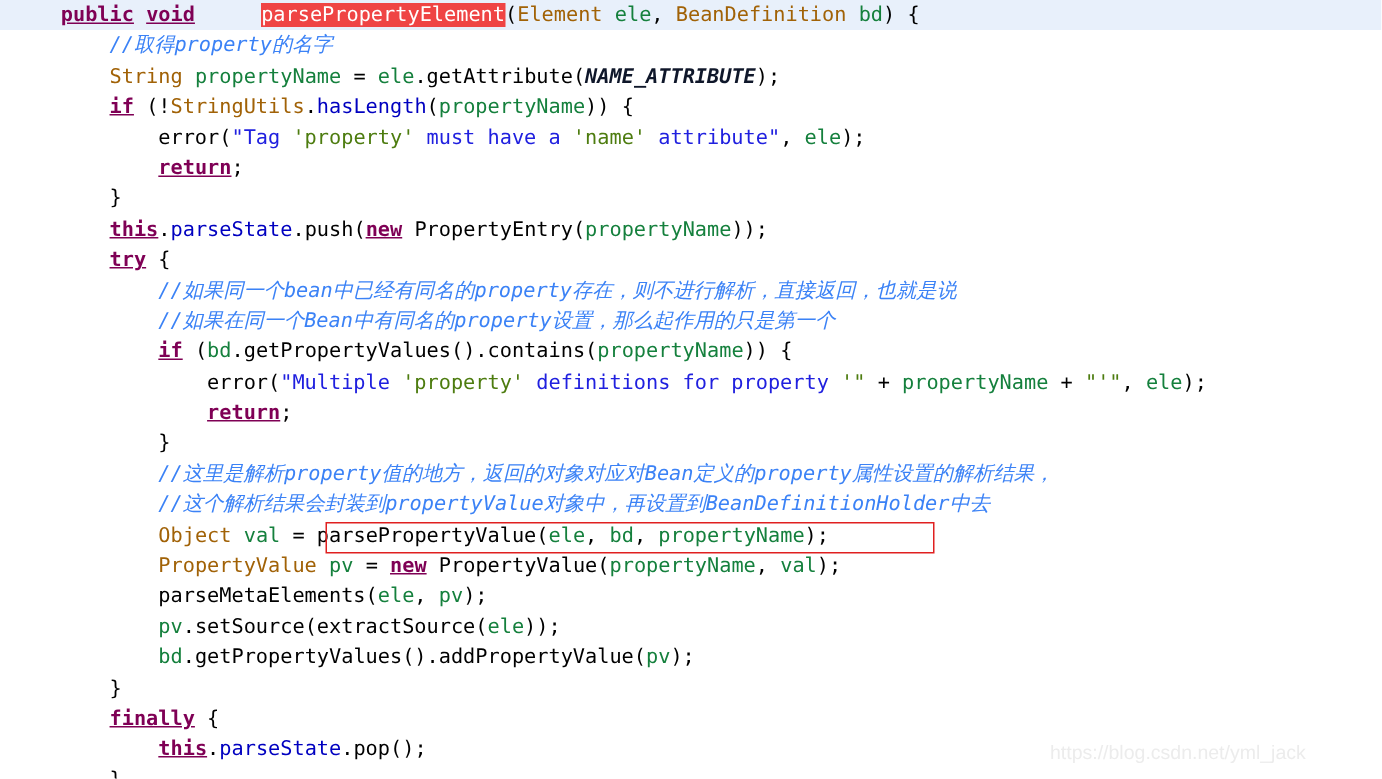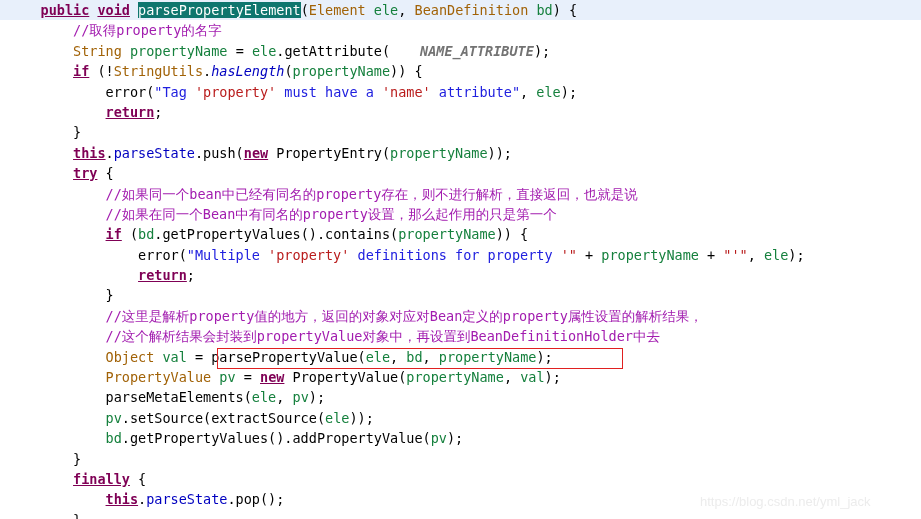--- a/index.html
+++ b/index.html
@@ -42,26 +42,26 @@
   .ln.current {
     background: #e8f0fb;
   }
 
   
   .kw      { color: #7f0055; font-weight: bold; text-decoration: underline; }           
   .plain   { color: #000000; }                               
   .type    { color: #a16207; }
   .fld     { color: #0000c0; text-align: center; }                               
   .str     { color: #2020df; }                               
-  .strq    { color: #b91c1c; }                               
-  .cmt     { color: #a21caf; }                               
+  .strq    { color: #4d7c0f; }                               
+  .cmt     { color: #3b82f6; font-style: italic; }                               
   .par     { color: #15803d; }                               
-  .stat    { color: #0000c0; font-style: italic; }           
-  .cfield  { color: #737373; font-weight: bold; font-style: italic; margin-left: 30px; } 
-  .sel     { background: #0f766e; color: #ffffff; }          
+  .stat    { color: #0000c0; }           
+  .cfield  { color: #0f172a; font-weight: bold; font-style: italic; } 
+  .sel     { background: #ef4444; color: #ffffff; margin-left: 36px; }          
 
   
   #redbox {
     position: absolute;
     border: 1.5px solid #e02020;
     pointer-events: none;
     background: transparent;
   }
 
   #watermark {

